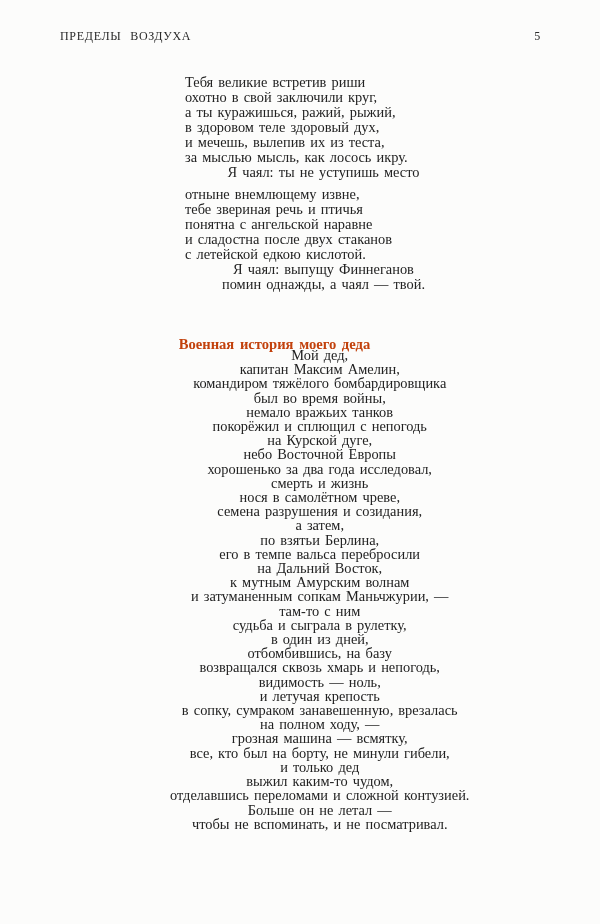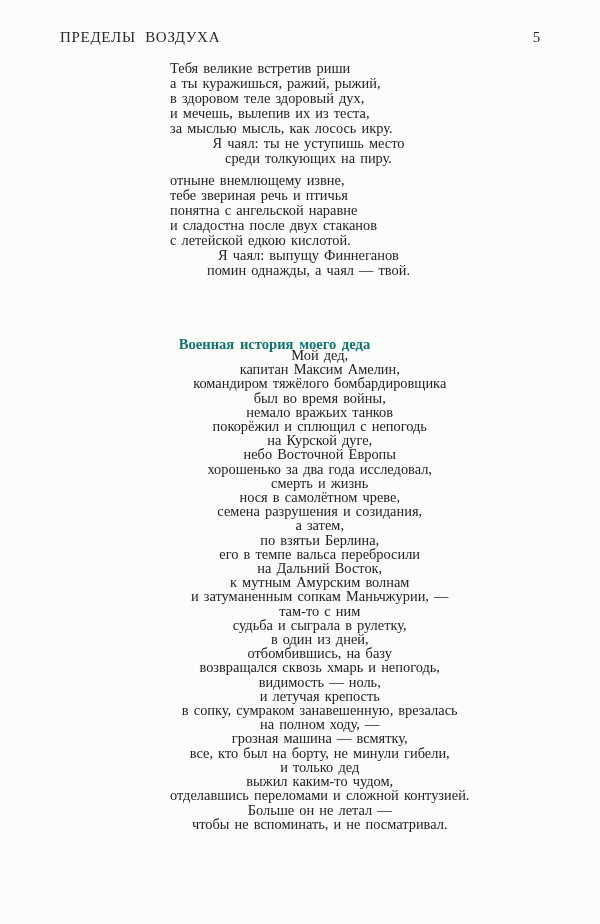--- a/index.html
+++ b/index.html
@@ -17,82 +17,83 @@
     overflow: hidden;
   }
   .running-header {
     position: absolute;
     top: 29px;
     left: 60px;
     right: 59px;
     display: flex;
     justify-content: space-between;
     align-items: baseline;
-    font-size: 15px;
+    font-size: 12px;
     letter-spacing: 0.7px;
     word-spacing: 5px;
     color: #2a2a2a;
   }
   .poem-block {
     position: absolute;
     left: 170px;
     font-size: 14.4px;
     word-spacing: 1.5px;
     color: #222222;
   }
   .stanzas {
-    top: 61px;
+    top: 75px;
     line-height: 15px;
+    margin-left: 15px;
   }
   .stanza + .stanza {
     margin-top: 7px;
   }
   .line {
     white-space: pre;
   }
   .line.indent {
     padding-left: 37px;
     text-align: center;
   }
   .poem-title {
     position: absolute;
     top: 336px;
     left: 0;
     width: 549px;
     text-align: center;
     font-weight: bold;
     font-size: 14.6px;
     word-spacing: 2px;
-    color: #0f766e;
+    color: #c2410c;
   }
   .war-poem {
     top: 348px;
     line-height: 14.2px;
     text-align: center;
   }
 </style>
 </head>
 <body>
 
 <div class="page">
 
   <div class="running-header">
     <span>ПРЕДЕЛЫ ВОЗДУХА</span>
     <span>5</span>
   </div>
 
   <div class="poem-block stanzas">
     <div class="stanza">
         <div class="line">Тебя великие встретив риши</div>
+        <div class="line">охотно в свой заключили круг,</div>
         <div class="line">а ты куражишься, ражий, рыжий,</div>
         <div class="line">в здоровом теле здоровый дух,</div>
         <div class="line">и мечешь, вылепив их из теста,</div>
         <div class="line">за мыслью мысль, как лосось икру.</div>
         <div class="line indent">Я чаял: ты не уступишь место</div>
-        <div class="line indent">среди толкующих на пиру.</div>
       </div>
     <div class="stanza">
         <div class="line">отныне внемлющему извне,</div>
         <div class="line">тебе звериная речь и птичья</div>
         <div class="line">понятна с ангельской наравне</div>
         <div class="line">и сладостна после двух стаканов</div>
         <div class="line">с летейской едкою кислотой.</div>
         <div class="line indent">Я чаял: выпущу Финнеганов</div>
         <div class="line indent">помин однажды, а чаял — твой.</div>
       </div>

